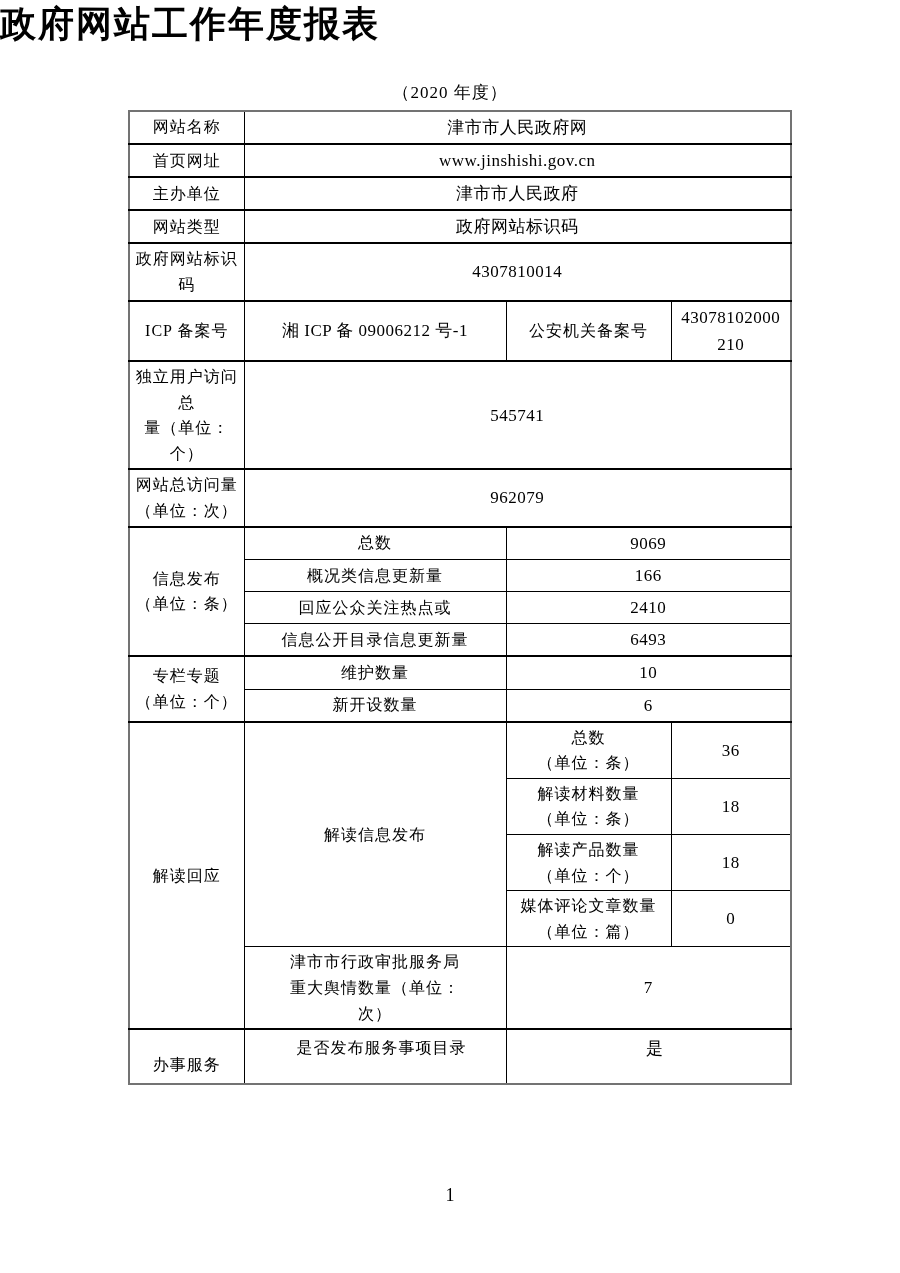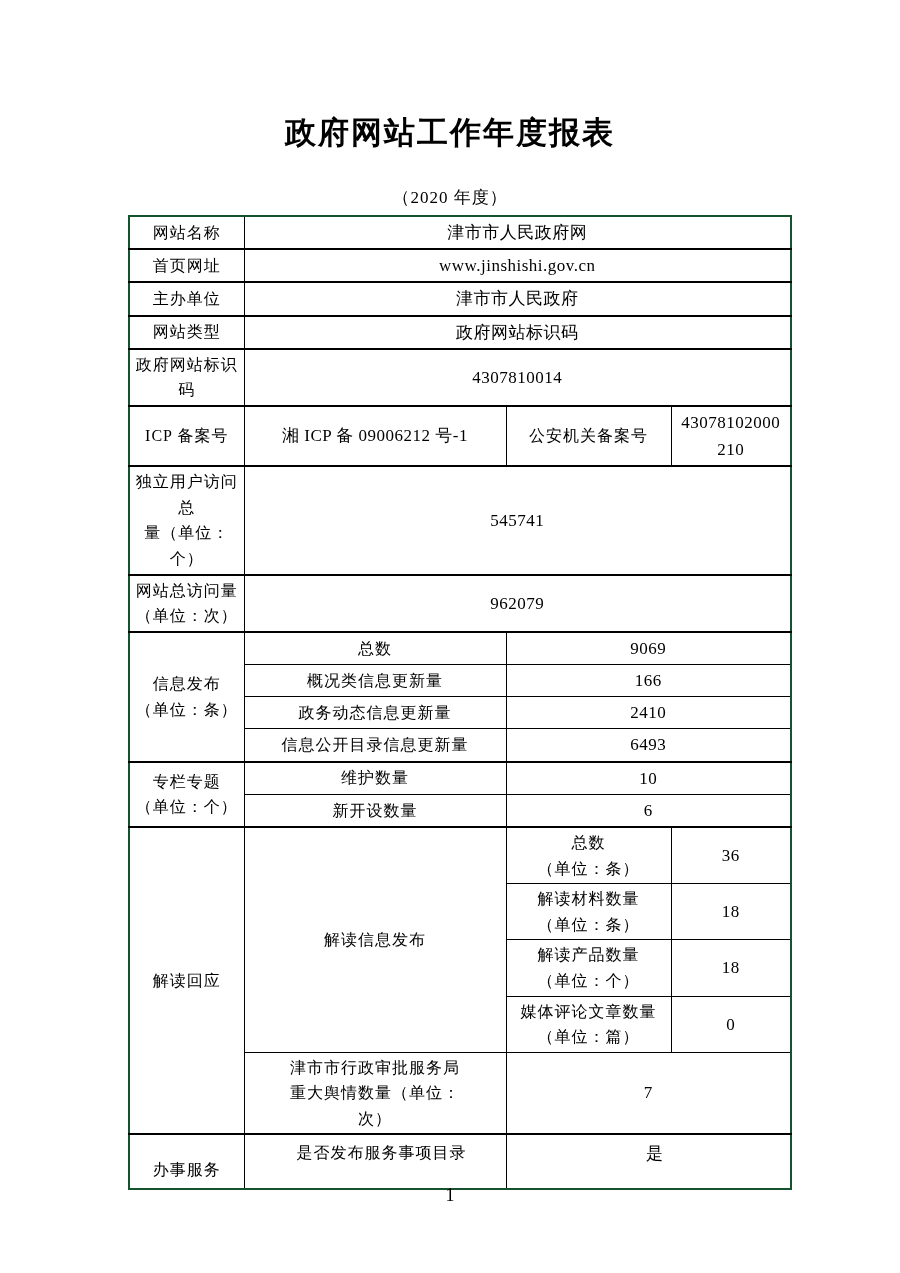--- a/index.html
+++ b/index.html
@@ -10,25 +10,23 @@
   .page {
     position: relative;
     width: 900px;
     height: 1273px;
     background: #ffffff;
     color: #000000;
     font-family: "Liberation Serif", "DejaVu Serif", serif;
     overflow: hidden;
   }
   .doc-title {
-    padding-top: 112px;
-    text-align: center;
     font-family: "Liberation Sans", "DejaVu Sans", sans-serif;
     font-weight: 700;
-    font-size: 31px;
+    font-size: 36px;
     line-height: 1.35;
     letter-spacing: 2px;
   }
   .doc-subtitle {
     margin-top: 33px;
     text-align: center;
     font-size: 17px;
     line-height: 1.3;
     letter-spacing: 1px;
   }
@@ -36,21 +34,21 @@
     margin: 52px 0 0 126px;
     font-weight: 700;
     font-size: 17px;
     letter-spacing: 0.5px;
   }
   table.report {
     margin: 6px 0 0 128px;
     width: 662px;
     border-collapse: collapse;
     table-layout: fixed;
-    border: 2px solid #14532d;
+    border: 2px solid #737373;
   }
   table.report td {
     border: 1px solid #000;
     text-align: center;
     vertical-align: middle;
     font-size: 16px;
     line-height: 1.6;
     letter-spacing: 1px;
     padding: 2px 3px;
     white-space: pre-line;
@@ -139,21 +137,21 @@
         <td rowspan="4">信息发布
 （单位：条）</td>
         <td>总数</td>
         <td colspan="2" class="value-cell">9069</td>
       </tr>
       <tr style="height:31px">
         <td>概况类信息更新量</td>
         <td colspan="2" class="value-cell">166</td>
       </tr>
       <tr style="height:32px">
-        <td>政务动态信息更新量</td>
+        <td>回应公众关注热点或</td>
         <td colspan="2" class="value-cell">2410</td>
       </tr>
       <tr style="height:31px">
         <td>信息公开目录信息更新量</td>
         <td colspan="2" class="value-cell">6493</td>
       </tr>
 
       <tr class="major" style="height:31px">
         <td rowspan="2">专栏专题
 （单位：个）</td>

